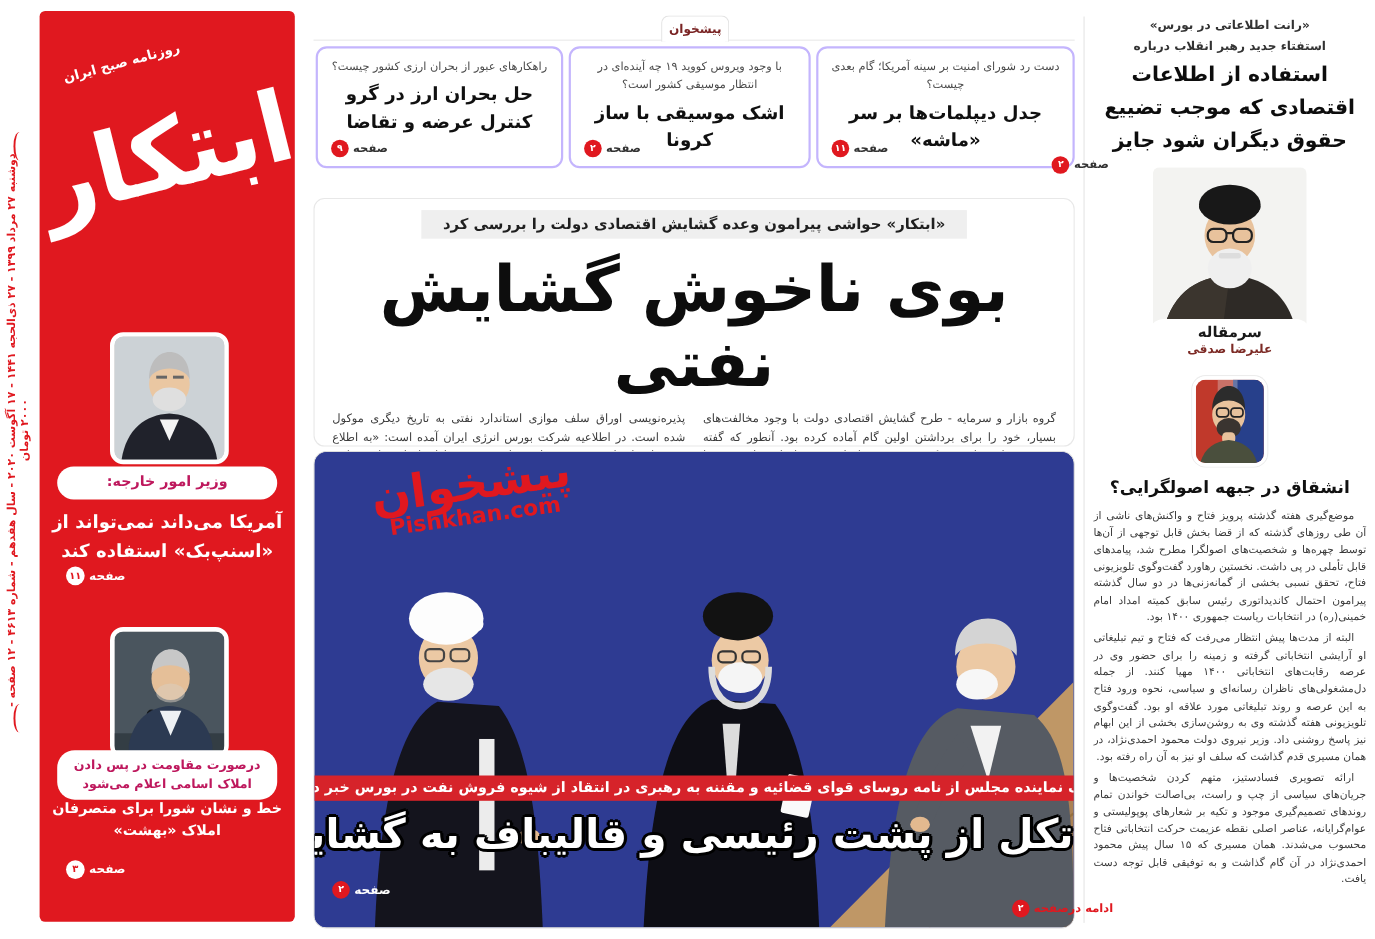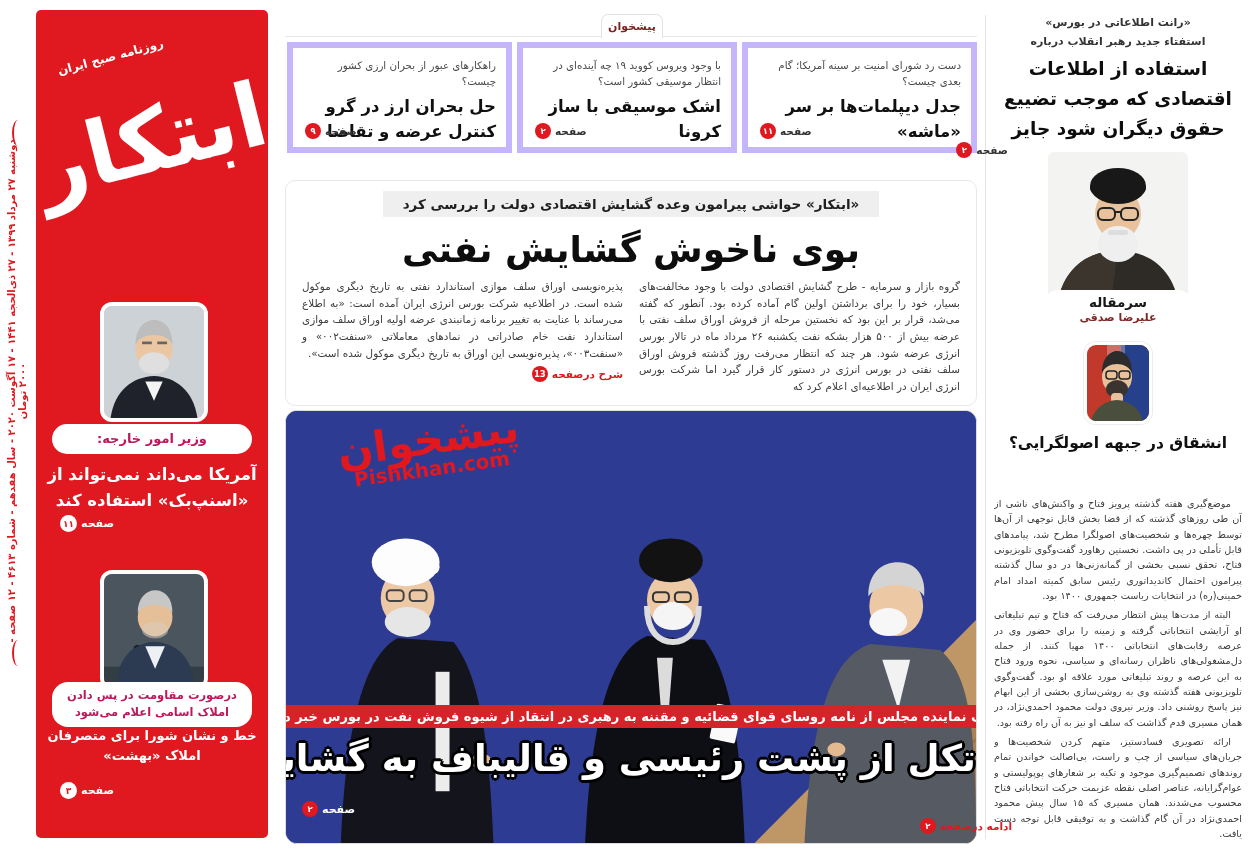--- a/index.html
+++ b/index.html
@@ -34,35 +34,35 @@
            color:#fff;font-size:11px;font-weight:bold;}
   .m-badge.b1{top:505px;} .m-badge.b2{top:772px;}
   .wcircle{width:17px;height:17px;border-radius:50%;background:#fff;color:#e0181f;
            font-size:9px;display:flex;align-items:center;justify-content:center;font-weight:bold;}
   
   .topline{position:absolute;left:285px;top:36px;width:692px;border-top:1px solid #e8e8e8;}
   .tab{position:absolute;left:601px;top:14px;width:60px;height:23px;background:#fff;
        border:1px solid #e3e3e3;border-bottom:none;border-radius:7px 7px 0 0;z-index:2;
        text-align:center;font-size:11px;font-weight:bold;color:#7a2424;line-height:23px;direction:rtl;}
   
-  .tbox{position:absolute;top:42px;height:111px;background:#fff;border:6px solid #c4b5fd;
-        border-radius:0;box-sizing:border-box;padding:9px 10px;direction:rtl;}
+  .tbox{position:absolute;top:42px;height:111px;background:#fff;border:2px solid #c4b5fd;
+        border-radius:10px;box-sizing:border-box;padding:9px 10px;direction:rtl;text-align:center;}
   .tbox.b1{left:287px;width:225px;} .tbox.b2{left:517px;width:220px;} .tbox.b3{left:742px;width:235px;}
   .tb-kicker{font-size:10.3px;color:#4a4a4a;line-height:1.6;}
   .tb-head{font-size:16.5px;font-weight:bold;color:#101010;line-height:1.5;margin-top:5px;}
   .badge{display:flex;direction:rtl;align-items:center;gap:4px;font-size:10.5px;font-weight:bold;color:#333;}
   .tb-badge{position:absolute;left:12px;bottom:8px;}
   .rcircle{width:16px;height:16px;border-radius:50%;background:#e0181f;color:#fff;
            font-size:8.5px;display:flex;align-items:center;justify-content:center;font-weight:bold;flex:none;}
   
   .main-panel{position:absolute;left:285px;top:180px;width:692px;height:226px;background:#fff;
               border:1px solid #e8e8e8;border-radius:10px;box-sizing:border-box;}
   .ms-kicker{margin:10px auto 12px;width:fit-content;max-width:82%;background:#efefef;
              padding:5px 20px;font-size:13.5px;font-weight:bold;color:#1f1f1f;text-align:center;direction:rtl;}
-  .ms-headline{text-align:center;font-size:36px;font-weight:bold;color:#0d0d0d;margin-top:4px;direction:rtl;}
+  .ms-headline{text-align:center;font-size:58px;font-weight:bold;color:#0d0d0d;margin-top:4px;direction:rtl;}
   .ms-body{direction:rtl;display:flex;gap:16px;padding:8px 16px 0;}
   .ms-col{flex:1;}
   .ms-col p{margin:0;font-size:10.4px;line-height:1.6;text-align:justify;color:#3c3c3c;}
   .ms-continue{margin:5px 0 0 auto;width:fit-content;color:#e0181f;font-size:10.5px;font-weight:bold;
                display:flex;direction:rtl;align-items:center;gap:4px;}
   
   .photo-panel{position:absolute;left:285px;top:410px;width:692px;height:434px;border:1px solid #ddd;
                border-radius:12px;overflow:hidden;background:#2e3b92;box-sizing:border-box;}
   .scene{position:absolute;inset:0;width:100%;height:100%;}
   .watermark{position:absolute;top:6px;left:52px;transform:rotate(-8deg);text-align:center;z-index:3;}
@@ -86,21 +86,21 @@
   .rc-badge{position:absolute;top:128px;right:236px;}
   .rc-photo{position:absolute;top:138px;right:56px;width:140px;height:158px;border-radius:6px;overflow:hidden;}
   .rc-pill{position:absolute;top:276px;right:52px;width:148px;background:#fff;border-radius:14px;
            text-align:center;padding:4px 0 5px;z-index:2;}
   .rc-pill-label{font-size:13.5px;font-weight:bold;color:#191919;}
   .rc-pill-author{font-size:11px;color:#7d2b26;font-weight:bold;margin-top:1px;}
   .rc-author-photo{position:absolute;top:328px;right:92px;width:62px;height:76px;border:3px solid #fff;
                    border-radius:12px;overflow:hidden;box-shadow:0 0 0 1px #ececec;z-index:2;}
   .rc-ed-headline{position:absolute;top:420px;left:0;right:0;text-align:center;font-size:15.5px;
                   font-weight:bold;color:#101010;}
-  .rc-ed-body{position:absolute;top:448px;left:2px;right:2px;height:348px;overflow:hidden;margin-top:34px;}
+  .rc-ed-body{position:absolute;top:448px;left:2px;right:2px;height:348px;overflow:hidden;}
   .rc-ed-body p{margin:0 0 4px;font-size:9.7px;line-height:1.58;text-align:justify;color:#3a3a3a;text-indent:11px;}
   .rc-continue{position:absolute;top:804px;right:232px;white-space:nowrap;color:#e0181f;font-size:10.5px;
                font-weight:bold;display:flex;direction:rtl;align-items:center;gap:4px;}
 </style>
 </head>
 <body>
 
 <div class="page">
 
   <div class="brace top"></div>

